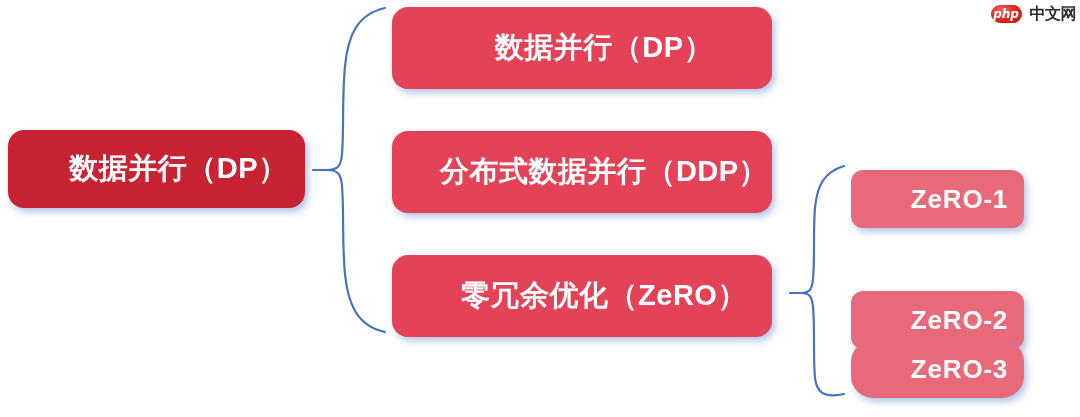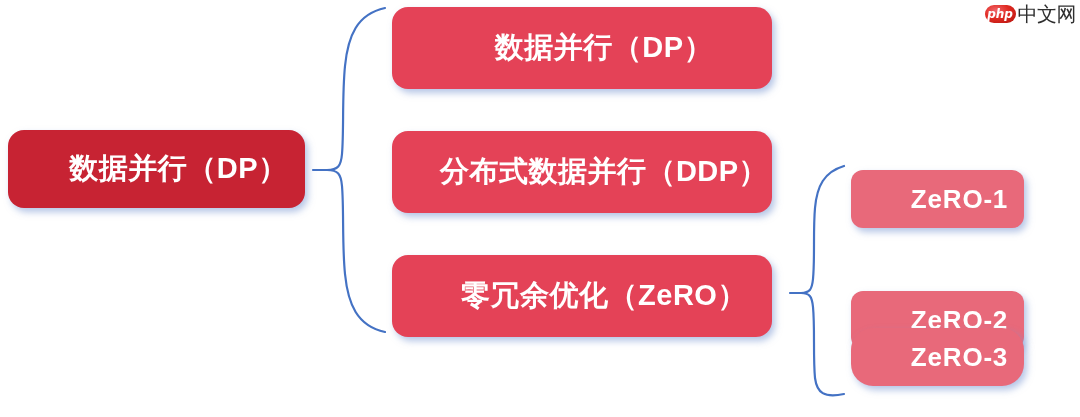--- a/index.html
+++ b/index.html
@@ -70,59 +70,59 @@
     left: 851px;
     width: 173px;
     height: 58px;
     background: #E8697A;
     border-radius: 12px;
     font-size: 26px;
     letter-spacing: 0.8px;
   }
   .node-leaf-1 { top: 170px; }
   .node-leaf-2 { top: 255px; margin-top: 36px; }
-  .node-leaf-3 { top: 328px; border-radius: 22px; }
+  .node-leaf-3 { top: 340px; border-radius: 22px; }
 
   
   .brace {
     position: absolute;
     pointer-events: none;
   }
   .brace-left  { left: 305px; top: 0px;   width: 86px;  height: 340px; }
   .brace-right { left: 788px; top: 160px; width: 66px;  height: 240px; }
 
   
   .watermark {
     position: absolute;
     right: 4px;
     top: 2px;
     display: flex;
     align-items: center;
-    gap: 2px;
+    gap: 8px;
     height: 24px;
   }
   .wm-badge {
     display: inline-flex;
     align-items: center;
     justify-content: center;
     width: 31px;
     height: 18px;
     border-radius: 9px;
     background: radial-gradient(ellipse at 35% 30%, #f0656a 0%, #e02a22 45%, #b3140e 100%);
     color: #ffffff;
     font-size: 12px;
     font-weight: bold;
     font-style: italic;
     line-height: 1;
     font-family: "DejaVu Sans", sans-serif;
   }
   .wm-text {
     color: #2f2f2f;
-    font-size: 20px;
-    font-weight: normal;
+    font-size: 16px;
+    font-weight: bold;
     letter-spacing: -0.5px;
     line-height: 1;
     font-family: "DejaVu Sans", sans-serif;
   }
 </style>
 </head>
 <body>
 
 <div id="canvas">
 

